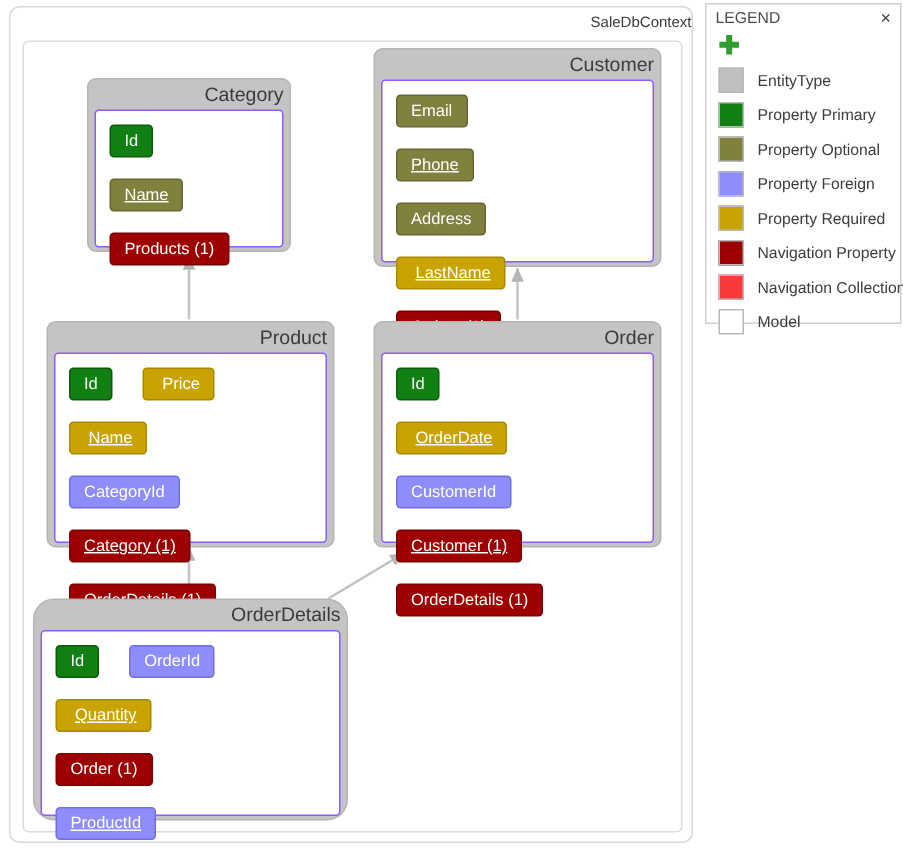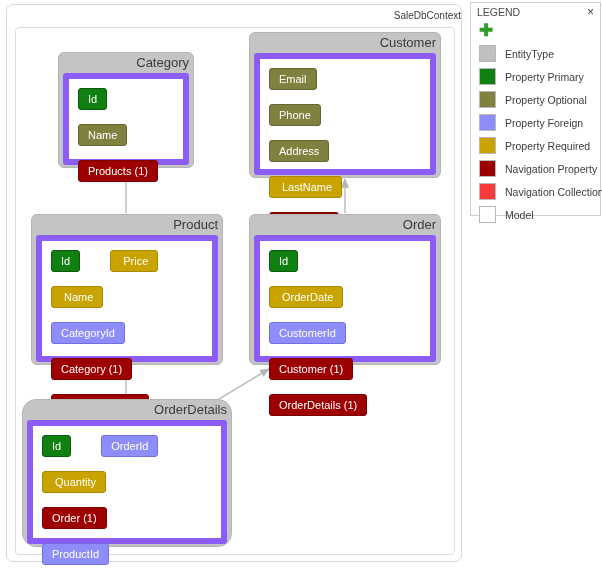--- a/index.html
+++ b/index.html
@@ -40,39 +40,39 @@
     border-radius:6px;
     box-sizing:border-box;
     padding:0 4px 4px 4px;
   }
   .entity-header{
     height:20px;line-height:20px;text-align:right;
     font-size:13px;color:#3b3b3b;
   }
   .entity-body{
     background:#ffffff;
-    border:6px solid #8b5cf6;
+    border:1px solid #8b5cf6;
     border-radius:3px;
     box-sizing:border-box;
     padding:9px 8px 9px 9px;
     display:flex;flex-wrap:wrap;
     align-content:flex-start;
-    gap:14px 30px;
+    gap:14px 20px;
   }
   .prop{
     display:inline-block;
     padding:3px 9px;
     border-radius:3px;
     font-size:11px;
     color:#ffffff;
     white-space:nowrap;
     line-height:14px;
     box-sizing:border-box;
   }
-  .prop.break{ margin-right:100%; }
+  .prop.break{ margin-right:100%;text-decoration:underline; }
   .c-primary   {background:#0f8011;border:1px solid #0a5c0b;}
   .c-optional  {background:#80803f;border:1px solid #666633;}
   .c-foreign   {background:#8d8dfc;border:1px solid #7070e0;}
   .c-required  {background:#c9a400;border:1px solid #a88900;padding-left:12px;}
   .c-navprop   {background:#9d0000;border:1px solid #7c0000;}
   
   #legend{
     position:absolute;left:470px;top:2px;width:131px;height:214px;
     background:#ffffff;
     border:1px solid #cfcfcf;

